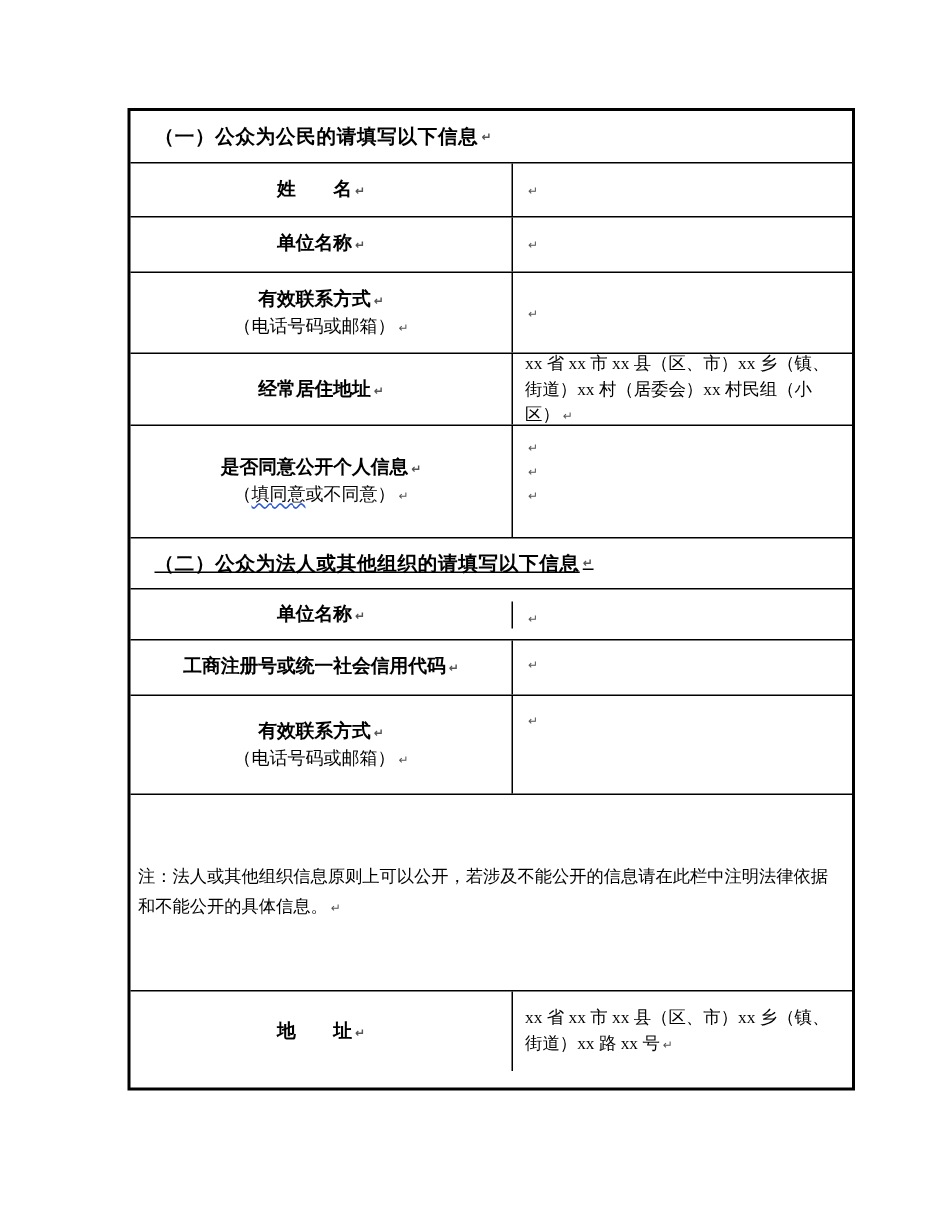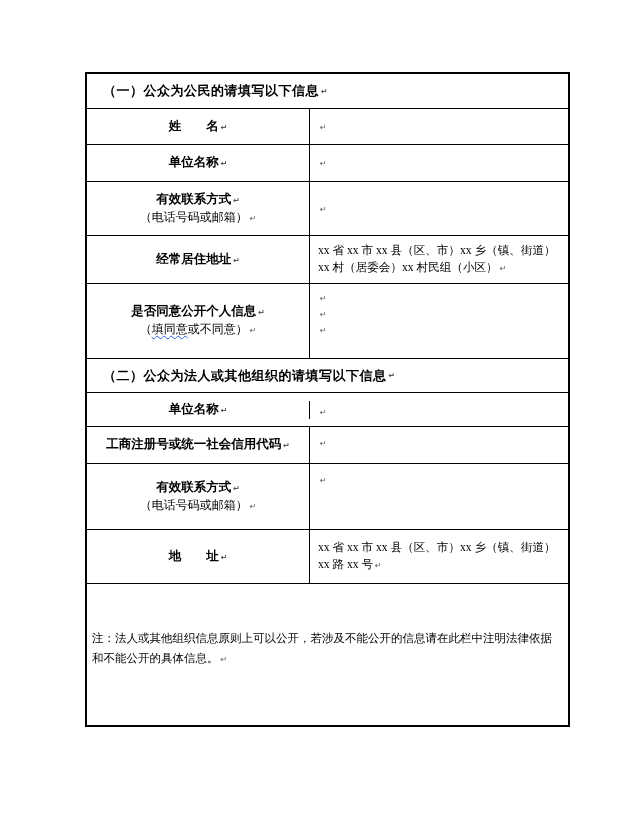--- a/index.html
+++ b/index.html
@@ -17,34 +17,34 @@
   .row { display:flex; box-sizing:border-box; }
   .row + .row { border-top:1px solid #000; }
 
   
   .h-sec1   { height:34px; }
   .h-name   { height:36px; }
   .h-idno   { height:37px; }
   .h-cont1  { height:54px; }
   .h-addr1  { height:48px; }
   .h-cons   { height:75px; }
-  .h-sec2   { height:34px; }
+  .h-sec2   { height:34px;text-decoration:underline; }
   .h-org    { height:34px;align-items:center; }
   .h-reg    { height:37px; }
   .h-cont2  { height:66px; }
   .h-addr2  { height:54px; }
   .h-note   { height:131px; }
 
   .sec-header {
     width:100%; display:flex; align-items:center; padding-left:16px;
     font-weight:bold; font-size:13px; letter-spacing:0.5px; box-sizing:border-box;
   }
 
   .lc {
-    width:223px; border-right:1px solid #000; box-sizing:border-box;
+    width:255px; border-right:1px solid #000; box-sizing:border-box;
     display:flex; flex-direction:column; align-items:center; justify-content:center;
     text-align:center; line-height:17px;
   }
   .label { font-weight:bold; font-size:12.5px; white-space:pre; }
   .sub   { font-weight:normal; font-size:12px; }
 
   .vc { flex:1; box-sizing:border-box; padding:2px 4px 2px 8px; font-size:11.6px; line-height:17px; }
   .vc-center { display:flex; flex-direction:column; justify-content:center; }
   .vc-top    { padding-top:7px; }
 
@@ -157,29 +157,29 @@
     <div class="row h-cont2">
       <div class="lc">
         <span class="label"><span>有效联系方式</span><span class="pmark">↵</span></span>
         <span class="sub"><span>（电话号码或邮箱）</span><span class="pmark">↵</span></span>
       </div>
       <div class="vc vc-top">
         <span><span class="pmark">↵</span></span>
       </div>
     </div>
 
+    <div class="row h-note">
+      <div class="note-cell">
+        <span><span>注：法人或其他组织信息原则上可以公开，若涉及不能公开的信息请在此栏中注明法律依据和不能公开的具体信息。</span><span class="pmark">↵</span></span>
+      </div>
+    </div>
+
     <div class="row h-addr2">
       <div class="lc">
         <span class="label"><span>地　　址</span><span class="pmark">↵</span></span>
       </div>
       <div class="vc vc-center">
         <span><span>xx 省 xx 市 xx 县（区、市）xx 乡（镇、街道）xx 路 xx 号</span><span class="pmark">↵</span></span>
       </div>
     </div>
 
-    <div class="row h-note">
-      <div class="note-cell">
-        <span><span>注：法人或其他组织信息原则上可以公开，若涉及不能公开的信息请在此栏中注明法律依据和不能公开的具体信息。</span><span class="pmark">↵</span></span>
-      </div>
-    </div>
-
   </div>
 </div>
 
 </body></html>

